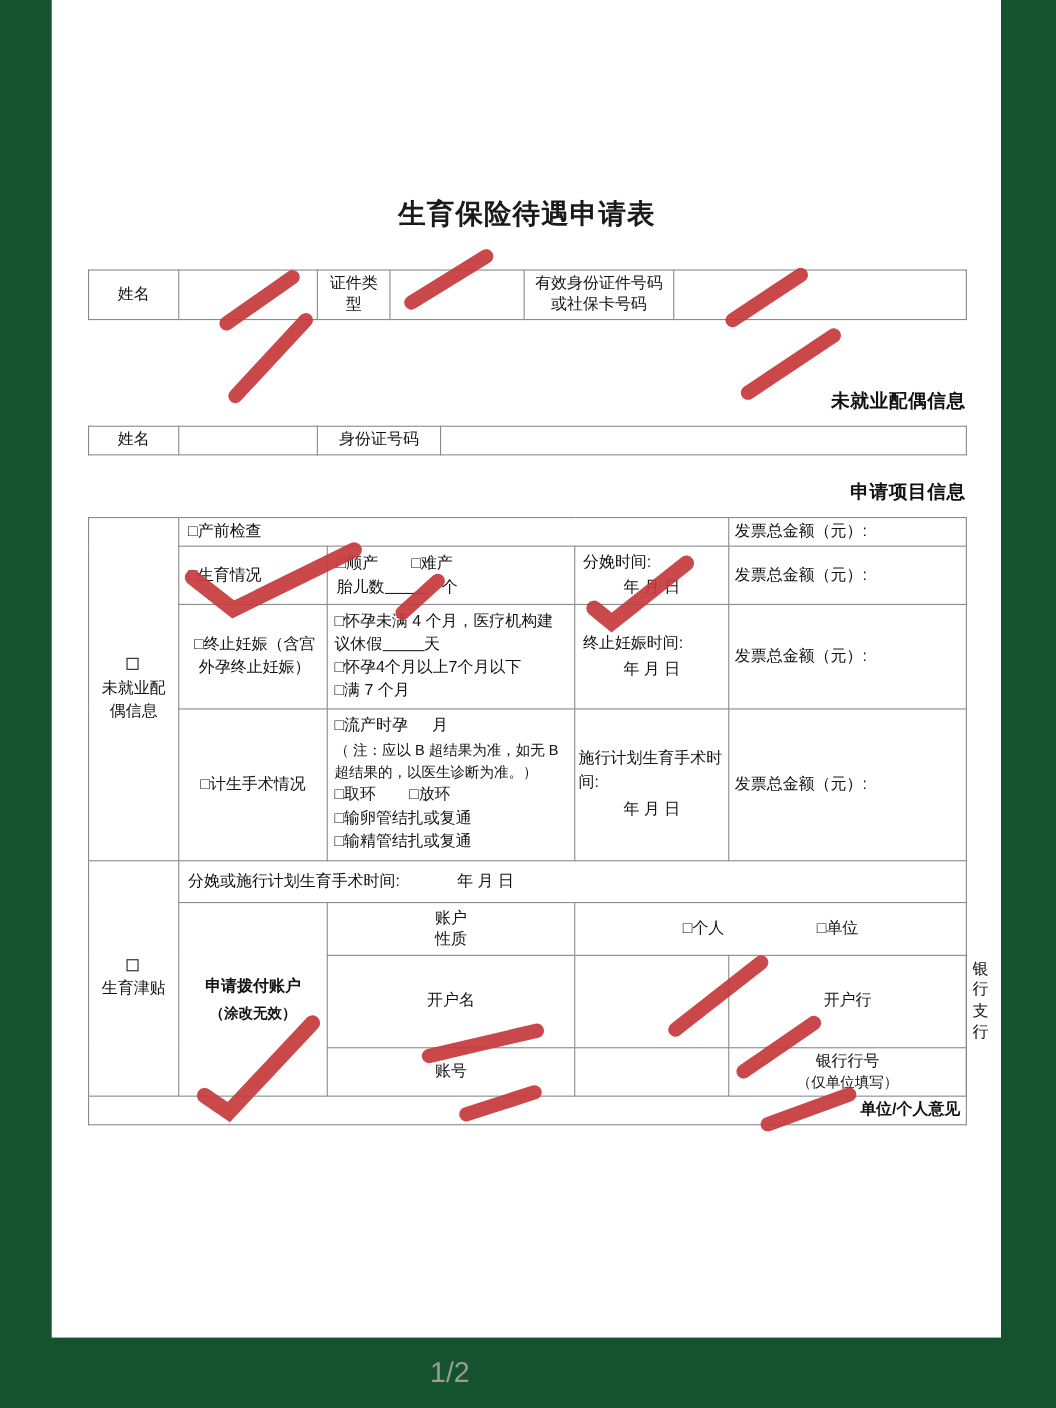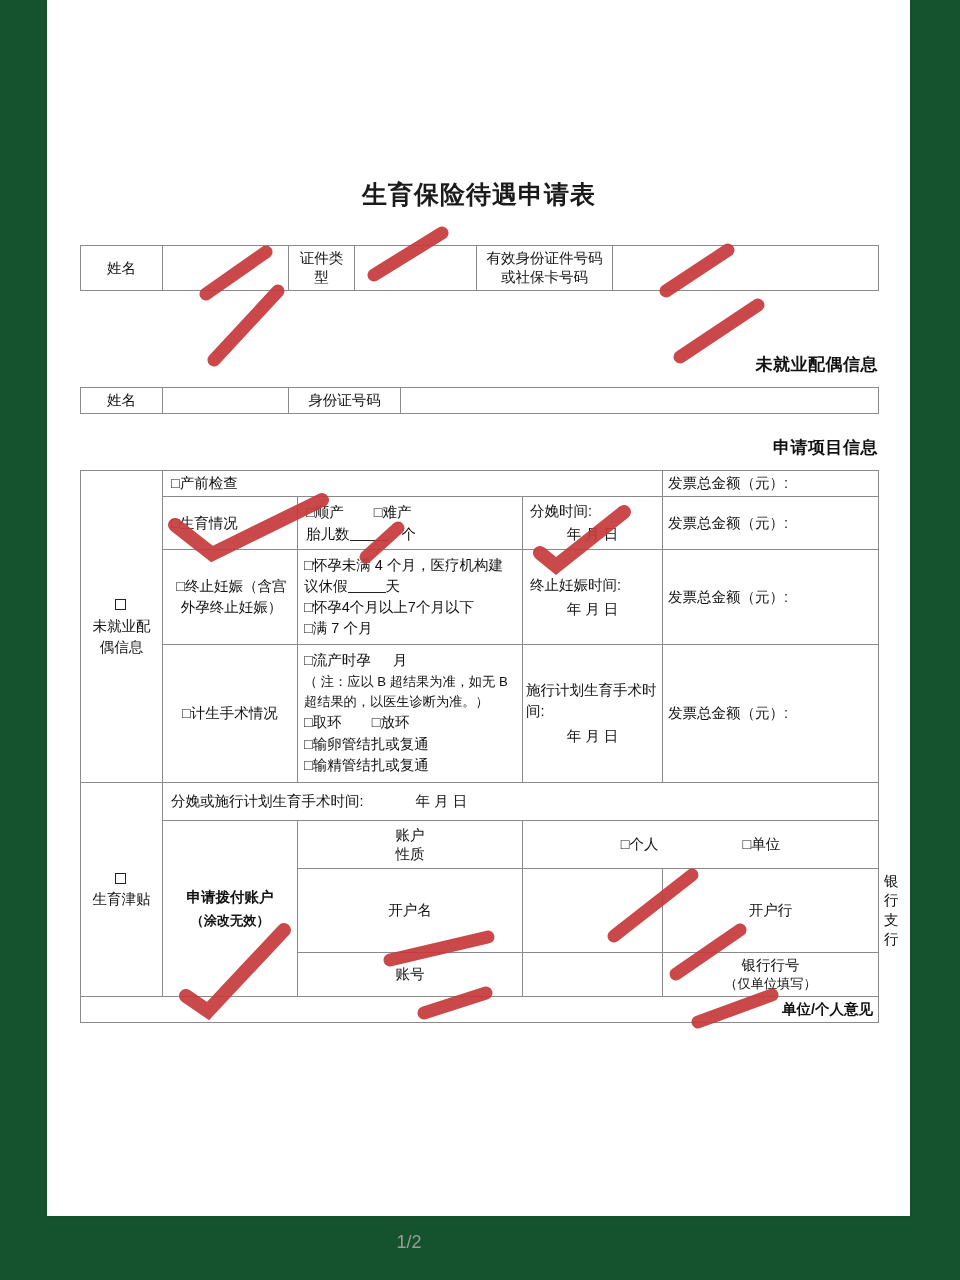--- a/index.html
+++ b/index.html
@@ -124,21 +124,21 @@
     height: 1280px;
     pointer-events: none;
   }
 
   #pager {
     position: absolute;
     left: 0;
     top: 1232px;
     width: 818px;
     text-align: center;
-    font-size: 18px;
+    font-size: 26px;
     color: #9b9b9b;
     font-family: "Liberation Sans", "DejaVu Sans", sans-serif;
   }
 </style>
 </head>
 <body>
 
 <div id="viewer">
 
   <div id="page">

